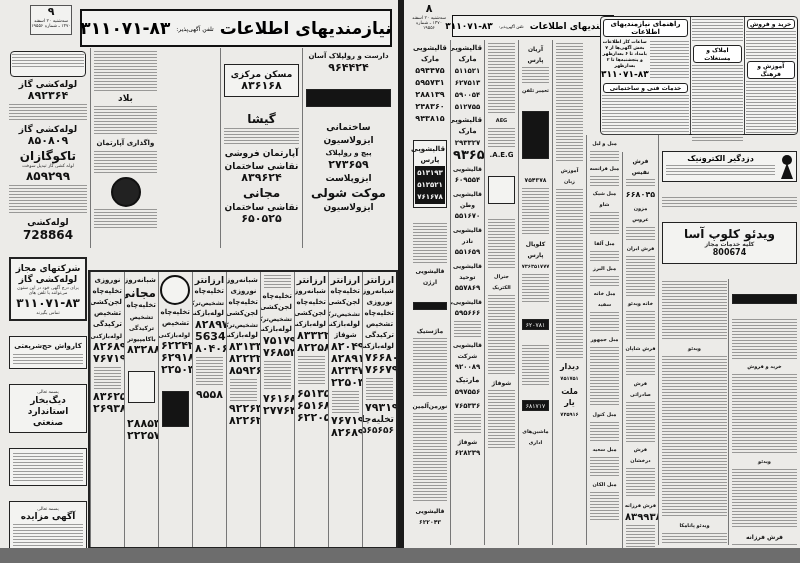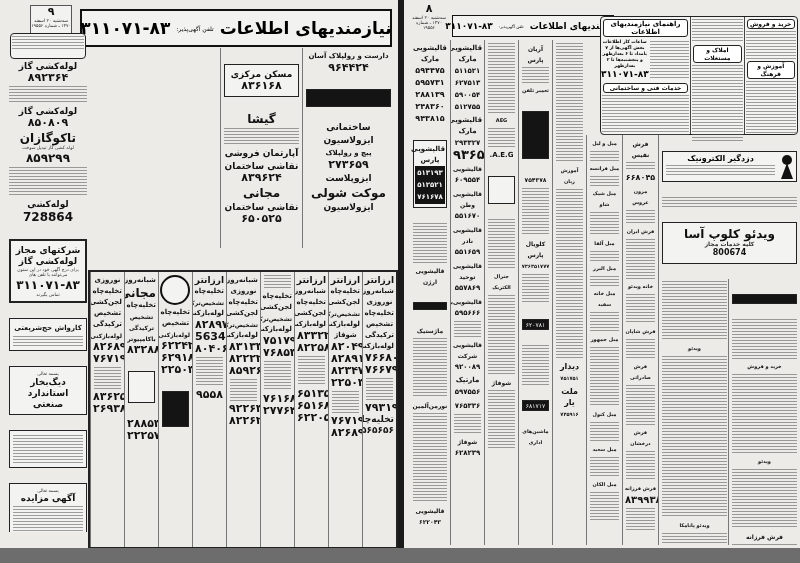--- a/index.html
+++ b/index.html
@@ -45,21 +45,21 @@
       <div class="num">۹</div>
       <div class="date">سه‌شنبه ۲۰ اسفند</div>
       <div class="date">۱۳۷۰ ـ شماره ۱۹۵۵۶</div>
     </div>
     <div class="masthead" style="left:80px;top:9px;width:308px;height:34px;">
       <span class="title" style="font-size:17px;">نیازمندیهای اطلاعات</span>
       <span class="sub" style="font-size:6px;">تلفن آگهی‌پذیر:</span>
       <span class="phone" style="font-size:17px;">۳۱۱۰۷۱-۸۳</span>
     </div>
 
-    <div class="col" style="left:6px;top:30px;width:84px;height:502px;border-left:none;">
+    <div class="col" style="left:6px;top:48px;width:84px;height:502px;border-left:none;">
       <div class="frame" style="position:relative;margin:2px 2px;height:24px;border-radius:4px;">
           <div class="lines" style="height:14px;"></div>
         </div>
       <div class="ad">
           <div class="h">لوله‌کشی گاز</div>
           <div class="ph">۸۹۲۳۶۴</div>
         </div>
       <div class="lines"></div>
       <div class="ad">
           <div class="h">لوله‌کشی گاز</div>
@@ -100,20 +100,33 @@
         </div>
       <div class="boxad">
           <div class="ad">
             <div class="t">بسمه تعالی</div>
             <div class="h">آگهی مزایده</div>
             <div class="lines" style="height:36px"></div>
           </div>
         </div>
     </div>
 
+    <div class="col" style="left:90px;top:48px;width:70px;height:200px;">
+      <div class="lines" style="height:40px"></div>
+      <div class="ad">
+          <div class="h">بلاد</div>
+        </div>
+      <div class="lines" style="height:30px"></div>
+      <div class="ad">
+          <div class="h" style="font-size:7px">واگذاری آپارتمان</div>
+        </div>
+      <div class="lines" style="height:24px"></div>
+      <div class="circle-logo"></div>
+      <div class="lines" style="height:20px"></div>
+    </div>
 
 
     <div class="col" style="left:220px;top:48px;width:82px;height:200px;">
       <div class="boxad">
           <div class="ad">
             <div class="h">مسکن مرکزی</div>
             <div class="ph">۸۳۶۱۶۸</div>
           </div>
         </div>
       <div class="ad">
@@ -531,21 +544,21 @@
       <div class="ad">
           <div class="h" style="font-size:5px">مبل سعید</div>
         </div>
         <div class="lines" style="height:20px"></div>
       <div class="ad">
           <div class="h" style="font-size:5px">مبل الکان</div>
         </div>
         <div class="lines" style="height:30px"></div>
     </div>
 
-    <div class="col" style="left:218px;top:135px;width:36px;height:410px;">
+    <div class="col" style="left:218px;top:152px;width:36px;height:410px;">
       <div class="ad">
           <div class="h" style="font-size:6px">فرش نفیس</div>
           <div class="lines" style="height:8px"></div>
           <div class="ph" style="font-size:8px">۶۶۸۰۴۵</div>
         </div>
       <div class="ad">
           <div class="h" style="font-size:5px">مزون عروس</div>
         </div>
         <div class="lines" style="height:14px"></div>
       <div class="ad">

